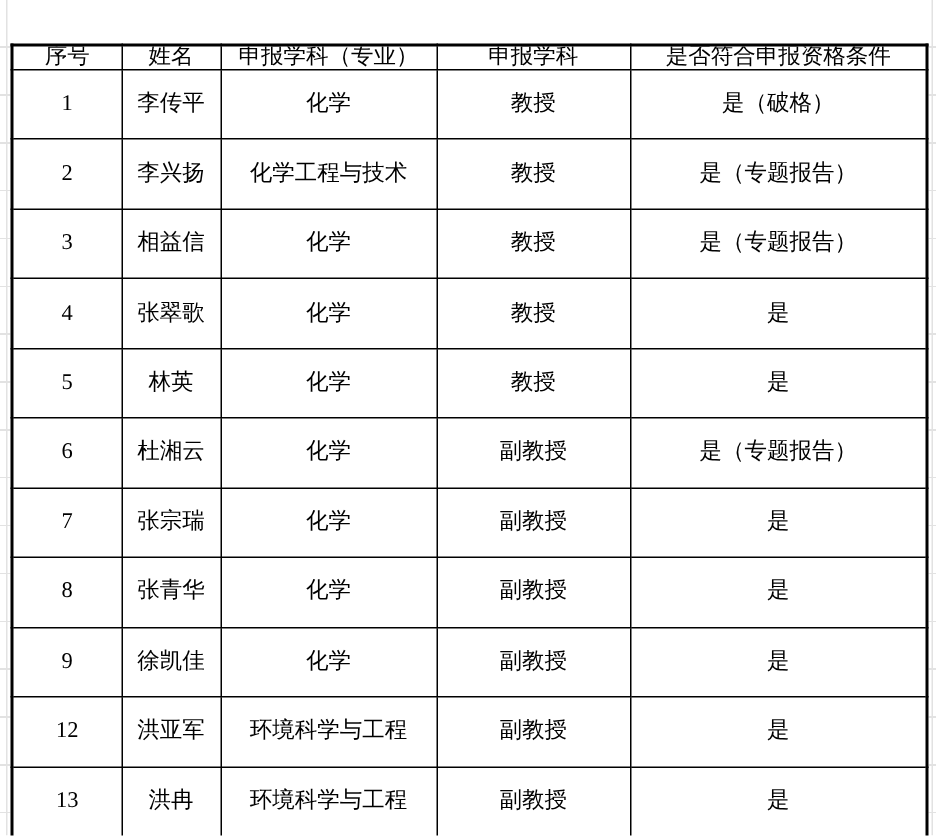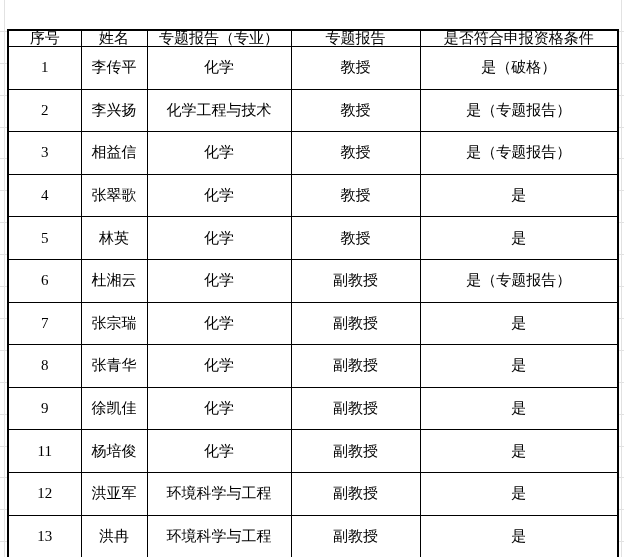--- a/index.html
+++ b/index.html
@@ -71,22 +71,22 @@
       <col style="width:73px">
       <col style="width:66px">
       <col style="width:144px">
       <col style="width:129px">
       <col style="width:198px">
     </colgroup>
     <thead>
       <tr>
         <th>序号</th>
         <th>姓名</th>
-        <th>专题报告（专业）</th>
-        <th>专题报告</th>
+        <th>申报学科（专业）</th>
+        <th>申报学科</th>
         <th>是否符合申报资格条件</th>
       </tr>
     </thead>
     <tbody id="table-body">
         <tr>
           <td>1</td>
           <td>李传平</td>
           <td>化学</td>
           <td>教授</td>
           <td>是（破格）</td>
@@ -141,27 +141,20 @@
           <td>是</td>
         </tr>
         <tr>
           <td>9</td>
           <td>徐凯佳</td>
           <td>化学</td>
           <td>副教授</td>
           <td>是</td>
         </tr>
         <tr>
-          <td>11</td>
-          <td>杨培俊</td>
-          <td>化学</td>
-          <td>副教授</td>
-          <td>是</td>
-        </tr>
-        <tr>
           <td>12</td>
           <td>洪亚军</td>
           <td>环境科学与工程</td>
           <td>副教授</td>
           <td>是</td>
         </tr>
         <tr>
           <td>13</td>
           <td>洪冉</td>
           <td>环境科学与工程</td>

